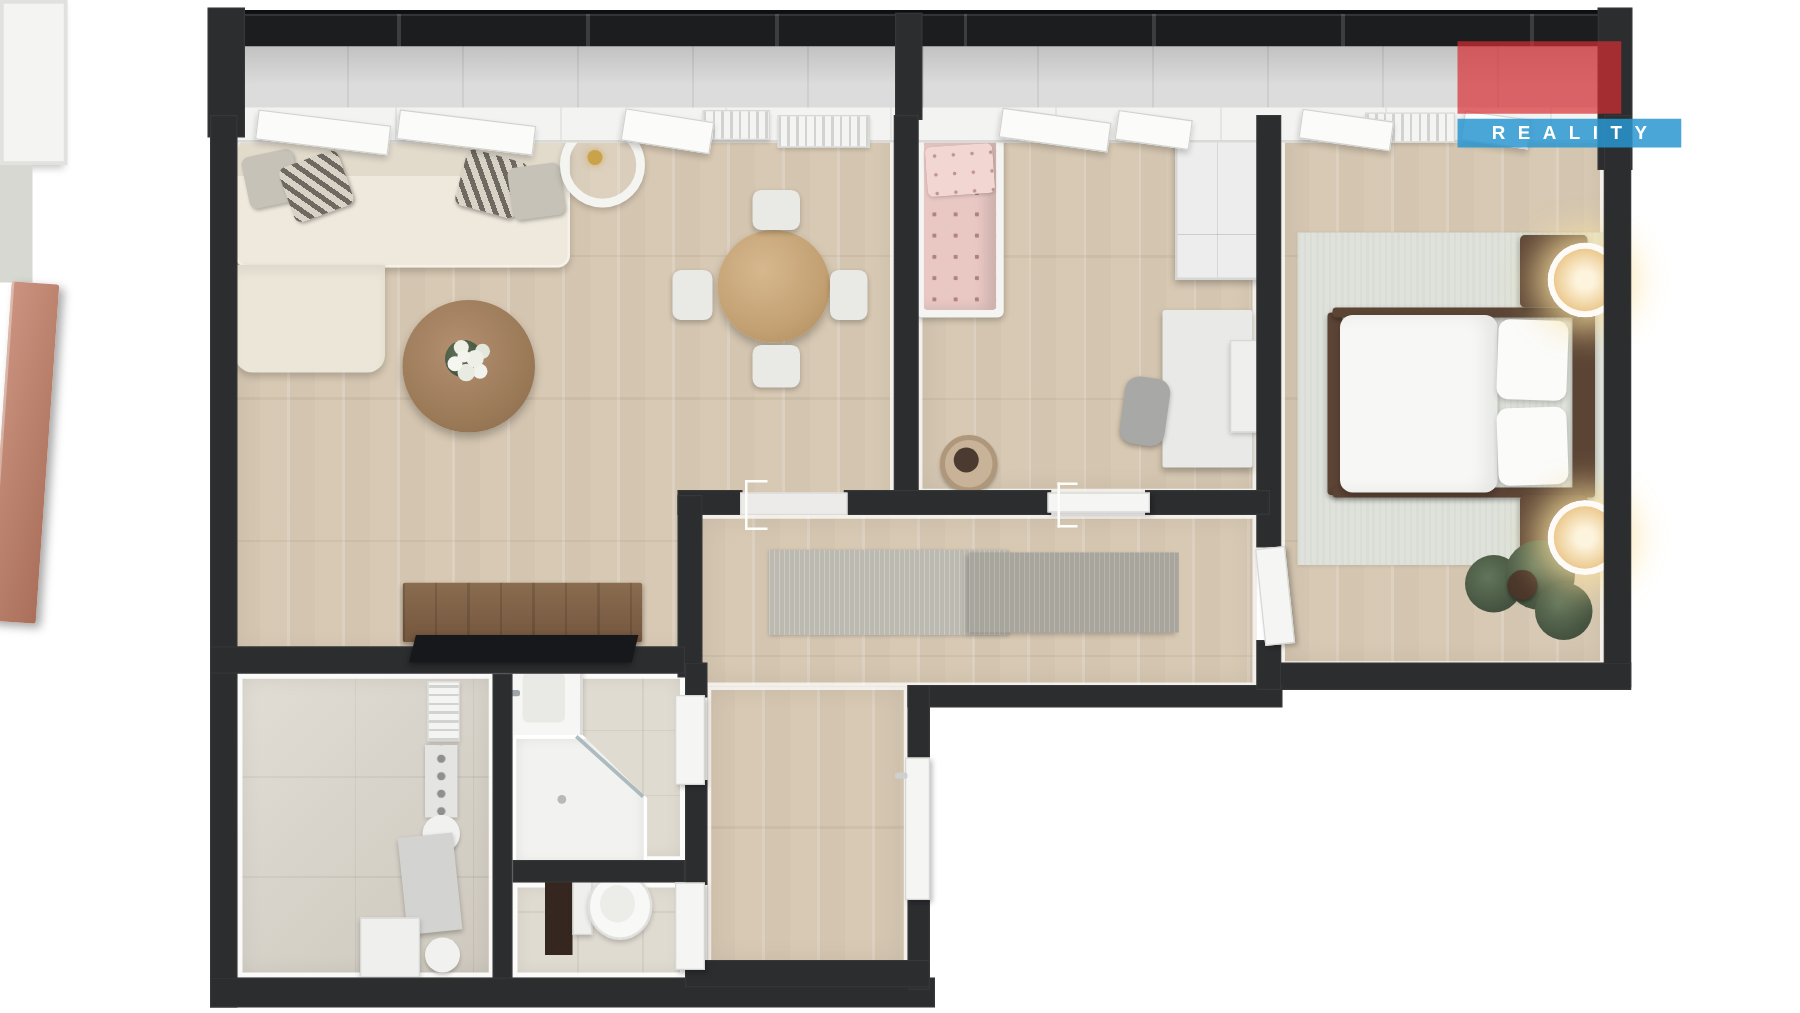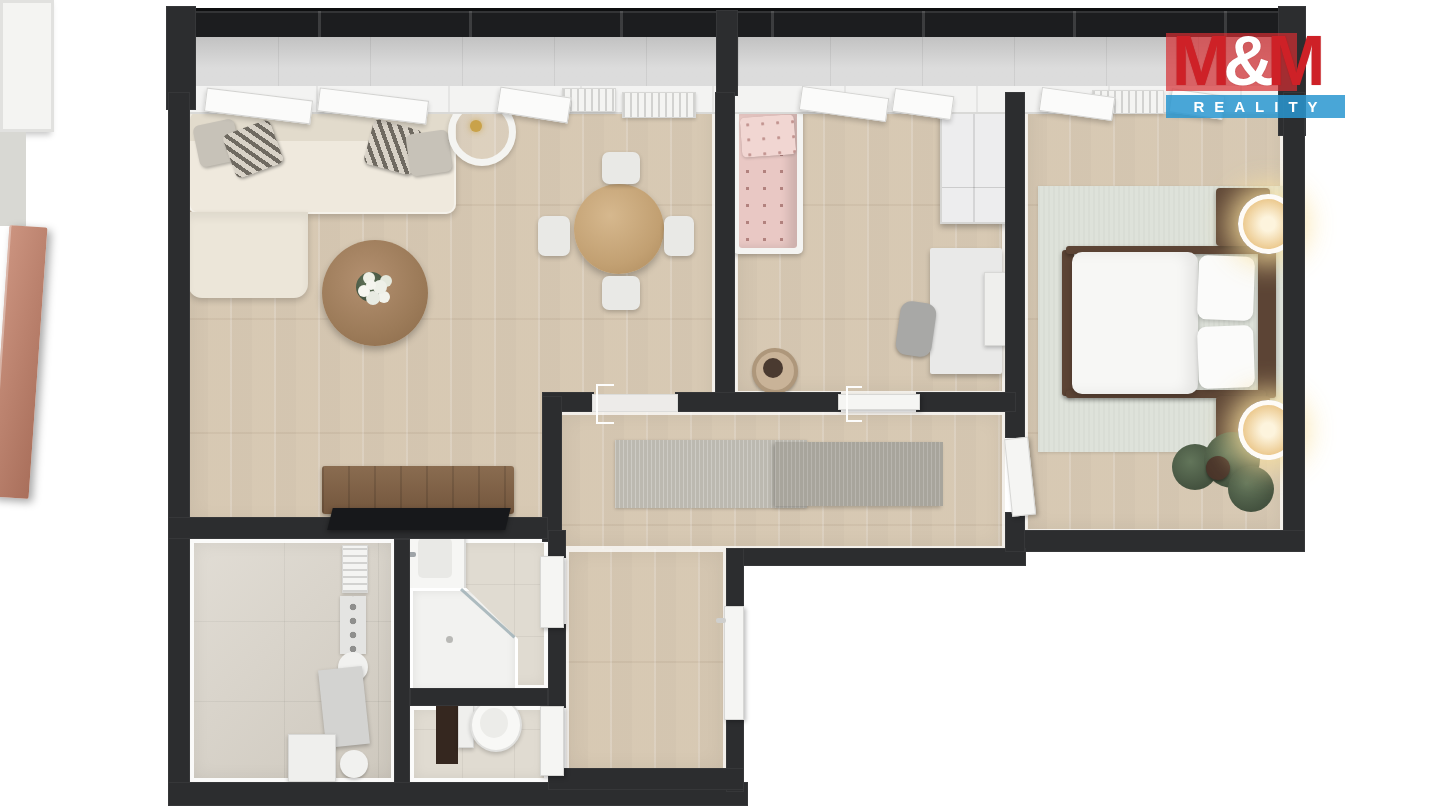--- a/index.html
+++ b/index.html
@@ -260,18 +260,17 @@
   <div class="doorleaf" style="left:1004px;top:438px;width:22px;height:76px;transform:rotate(-6deg);transform-origin:top center;"></div>
   <div class="doorleaf" style="left:540px;top:556px;width:22px;height:70px;"></div>
   <div class="doorleaf" style="left:540px;top:706px;width:22px;height:68px;"></div>
   <div class="doorleaf" style="left:724px;top:606px;width:18px;height:112px;"></div>
   <div class="handle" style="left:716px;top:618px;width:10px;height:5px;"></div>
   <div class="extdoor" style="left:142px;top:630px;width:48px;height:126px;"></div>
   <div class="extdoor-glass" style="left:154px;top:646px;width:26px;height:94px;"></div>
   <div class="copperdoor" style="left:362px;top:534px;width:38px;height:272px;transform:rotate(4deg);"></div>
 
   <div class="logo-redbox" style="left:1166px;top:33px;width:131px;height:58px;"></div>
-  <div class="logo-mm" style="left:1172px;top:26px;"><span>M</span><span class="amp">&amp;</span><span>M</span></div>
   <div class="logo-bluebar" style="left:1166px;top:95px;width:179px;height:23px;">
     <span>REALITY</span>
   </div>
 
 </div>
 
 </body></html>

